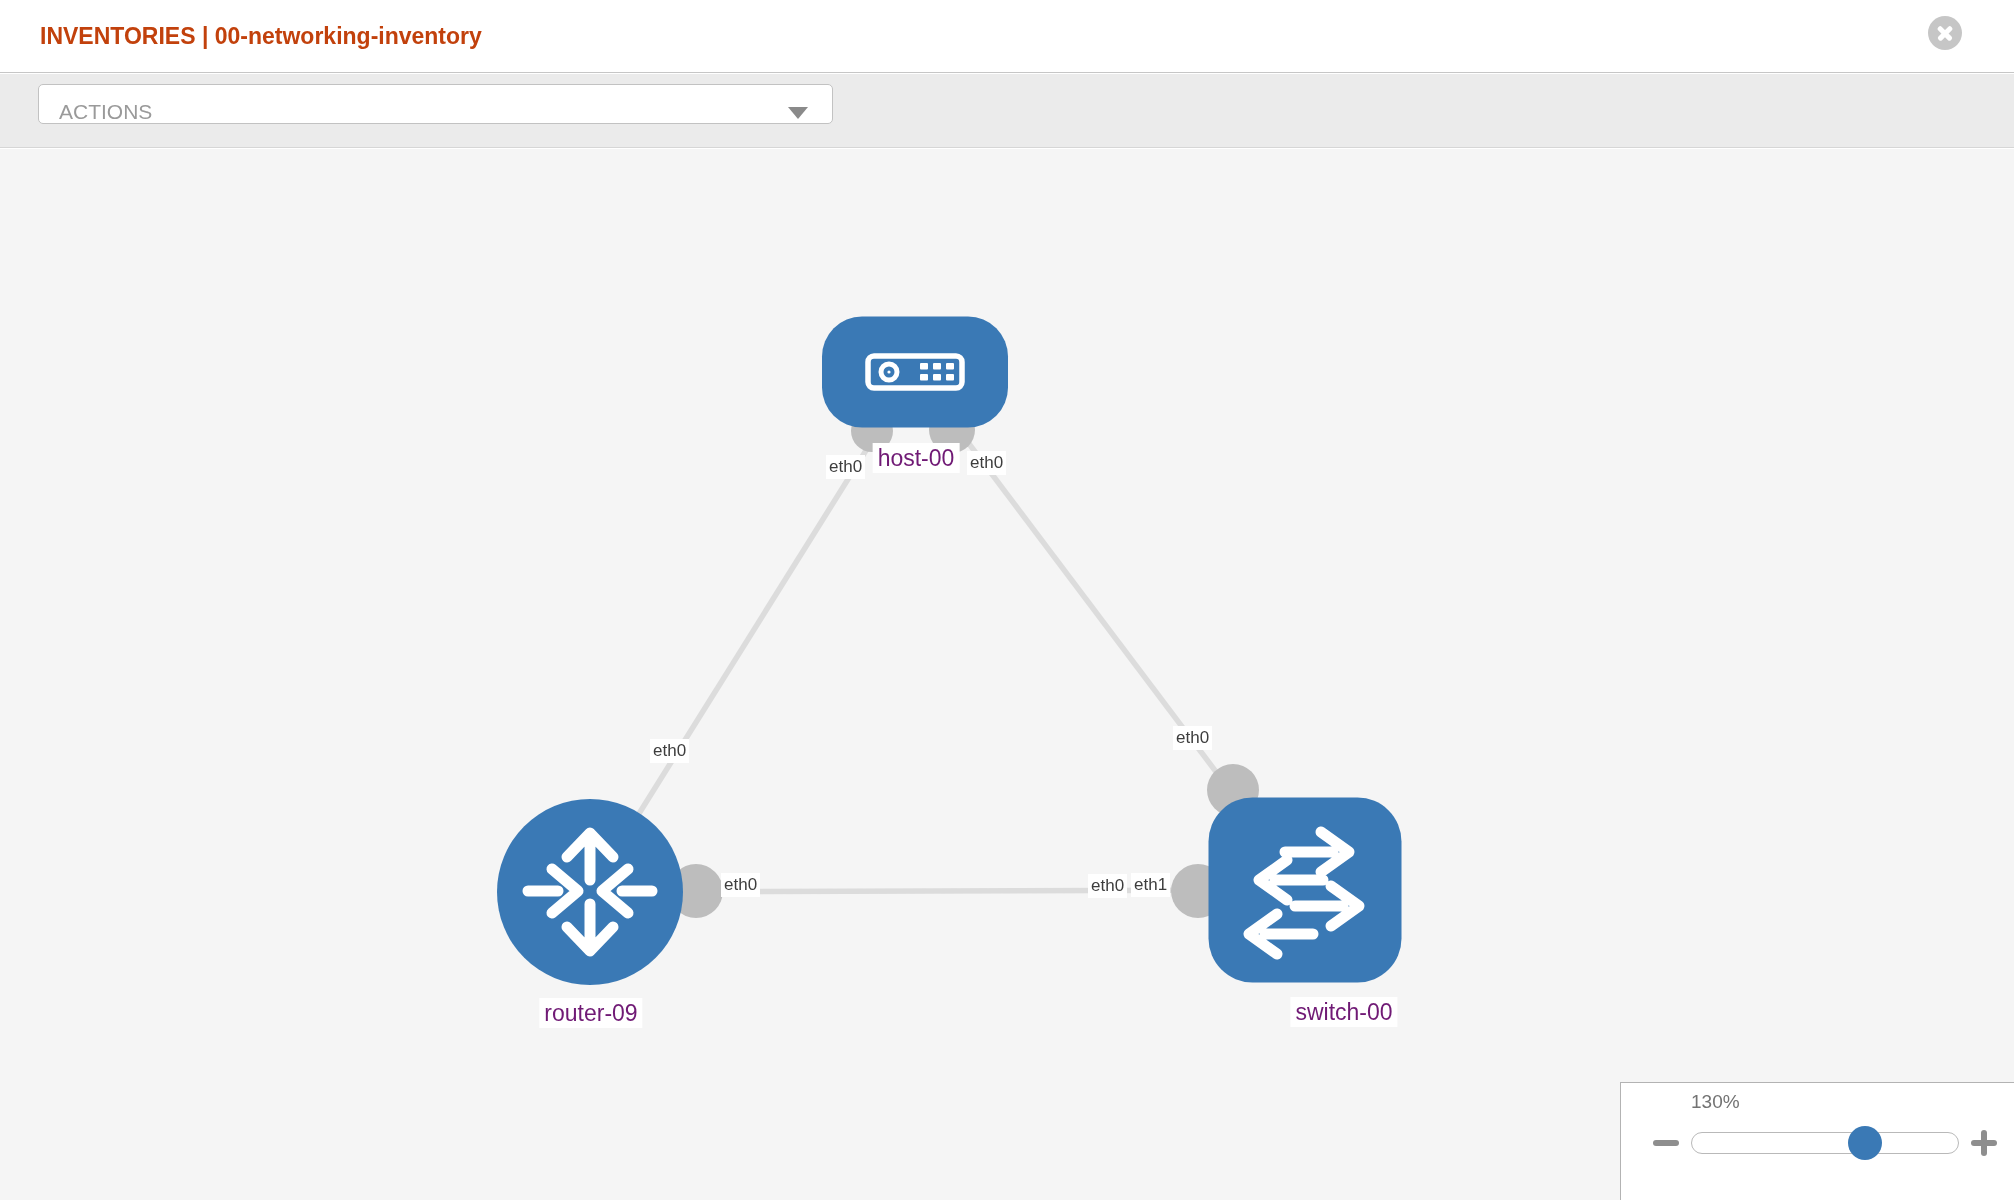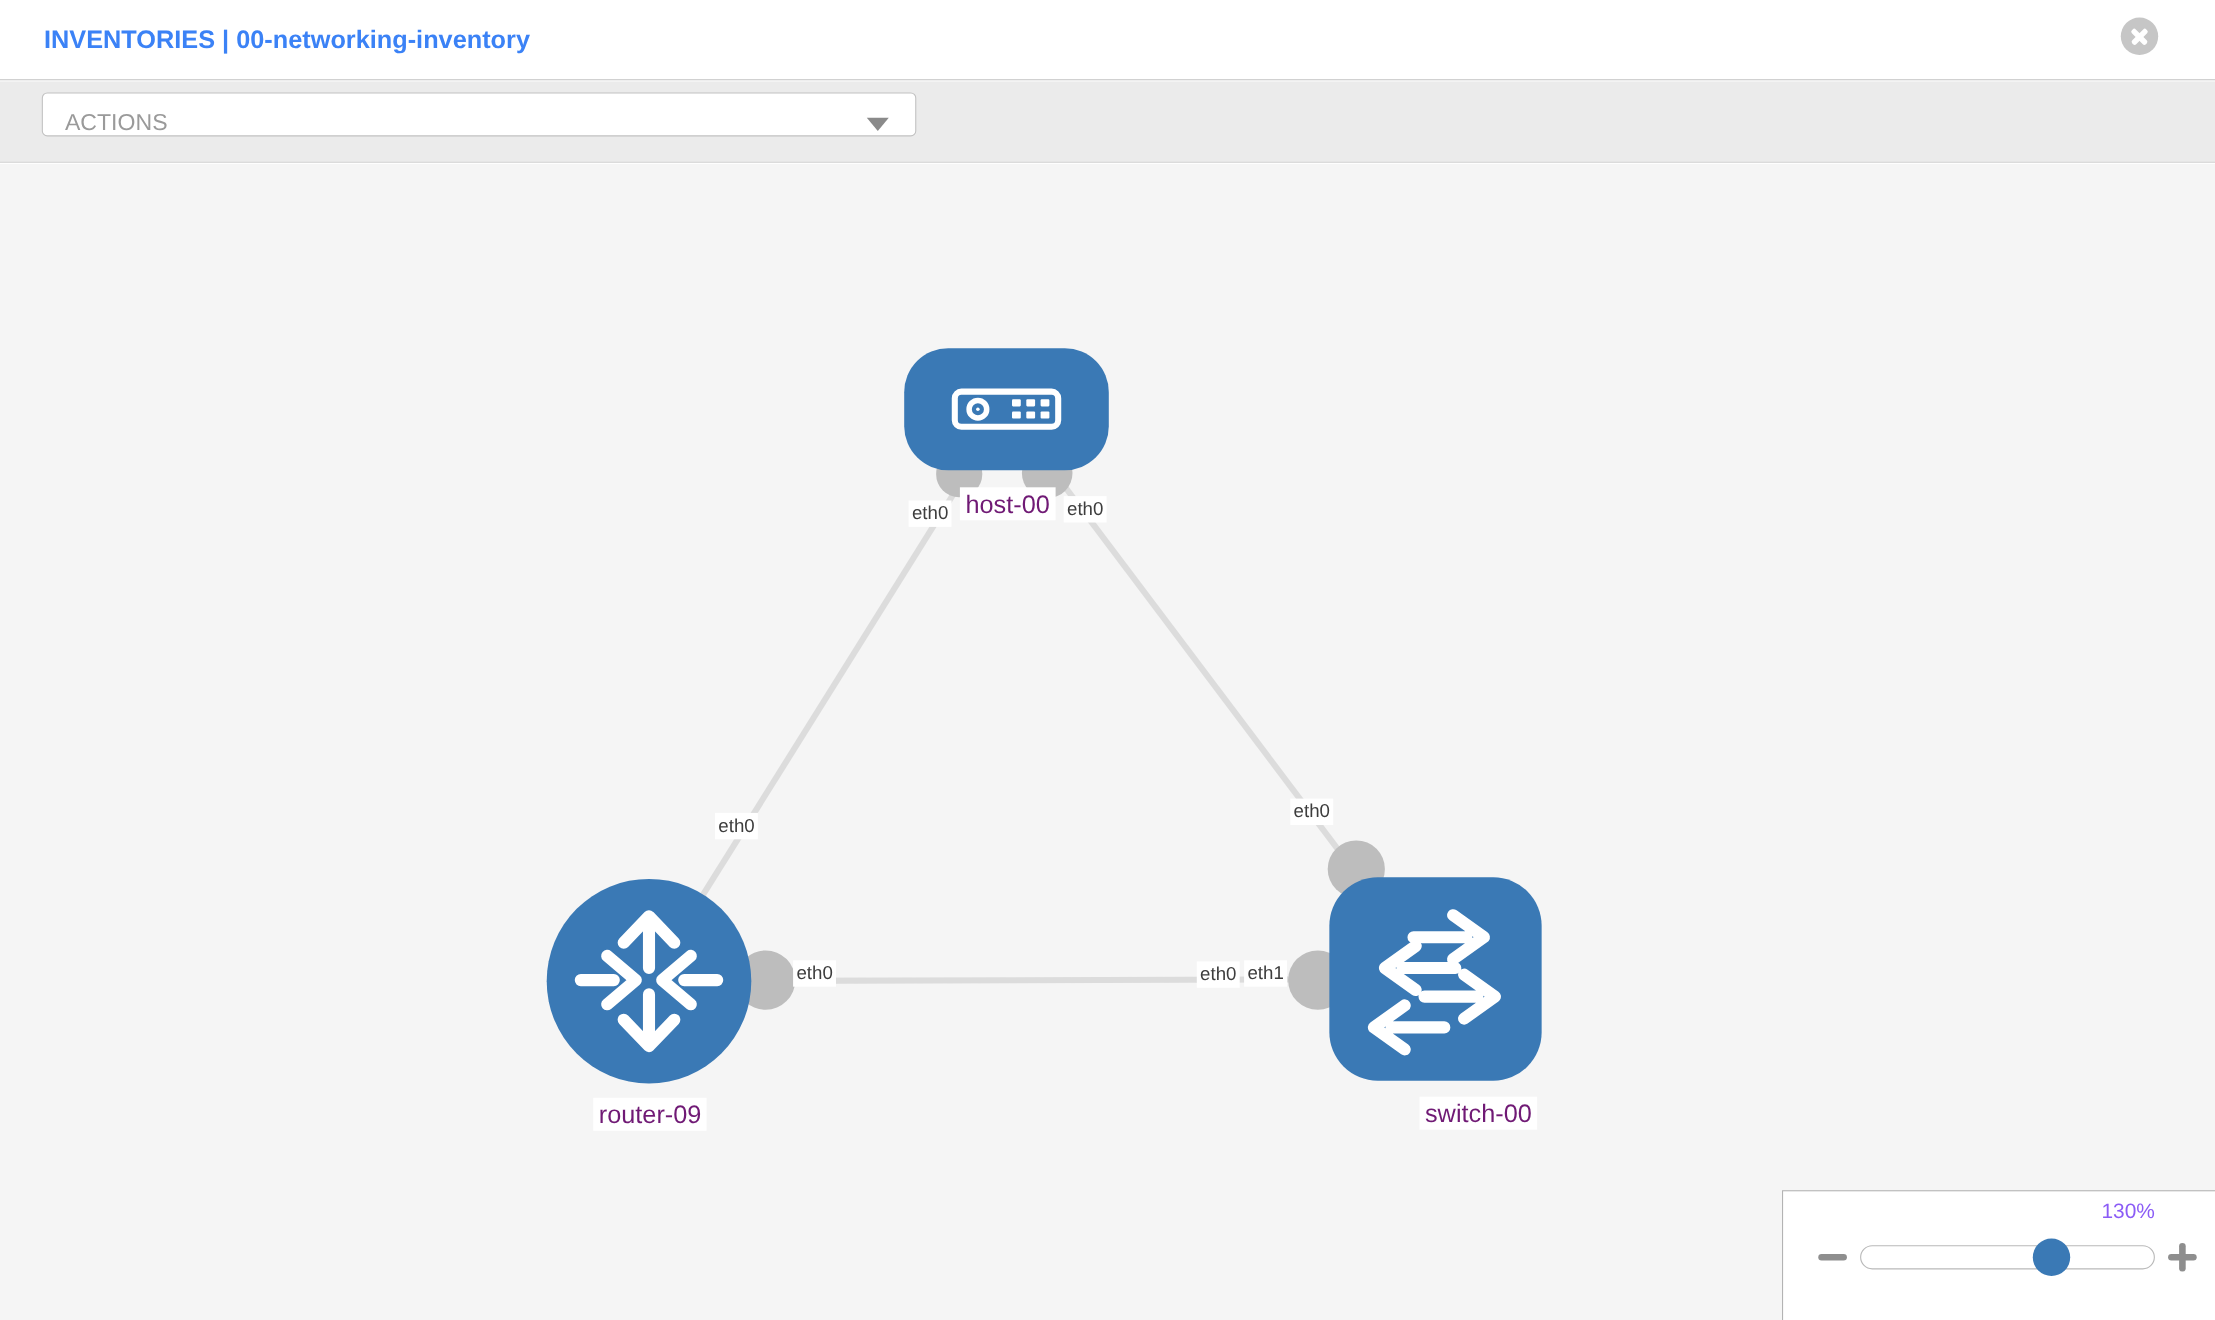--- a/index.html
+++ b/index.html
@@ -3,21 +3,21 @@
 <meta charset="utf-8">
 <style>
   * { margin:0; padding:0; box-sizing:border-box; }
   html,body { width:2014px; height:1200px; overflow:hidden; background:#fff;
               font-family:"Liberation Sans", sans-serif; }
 
   
   .header { position:absolute; left:0; top:0; width:2014px; height:73px;
             background:#fff; border-bottom:1px solid #c6c6c6; }
   .page-title { position:absolute; left:40px; top:0; line-height:73px;
-                font-size:23px; font-weight:bold; color:#3b82f6; }
+                font-size:23px; font-weight:bold; color:#c2410c; }
   .close-btn { position:absolute; left:1928px; top:16px; width:34px; height:34px;
                border-radius:50%; background:#c6c6c6; cursor:pointer; }
   .close-btn .bar { position:absolute; left:8px; top:15px; width:18px; height:4.5px;
                     background:#fff; border-radius:2px; }
   .close-btn .bar.b1 { transform:rotate(45deg); }
   .close-btn .bar.b2 { transform:rotate(-45deg); }
 
   
   .toolbar { position:absolute; left:0; top:74px; width:2014px; height:74px;
              background:#ebebeb; border-bottom:1px solid #d6d6d6; }
@@ -41,22 +41,22 @@
   .labels { position:absolute; left:0; top:0; width:100%; height:100%; pointer-events:none; }
   .if-label { position:absolute; background:#fff; color:#3d3d3d; font-size:17px;
               line-height:22px; padding:1px 3px; white-space:nowrap; }
   .node-label { position:absolute; background:#fff; color:#701a75; font-size:23px;
                 line-height:28px; padding:1px 5px; transform:translateX(-50%);
                 white-space:nowrap; }
 
   
   .zoom-panel { position:absolute; left:1620px; top:1082px; width:400px; height:125px;
                 background:#fff; border:1px solid #b3b3b3; }
-  .zoom-value { position:absolute; left:70px; top:8px; width:268px; text-align:right;
-                font-size:19px; color:#8b5cf6; }
+  .zoom-value { position:absolute; left:70px; top:8px; width:268px; text-align:left;
+                font-size:19px; color:#737373; }
   .zoom-minus, .zoom-plus { position:absolute; top:44px; width:34px; height:32px; cursor:pointer; }
   .zoom-minus { left:28px; }  .zoom-plus { left:346px; }
   .hbar { position:absolute; left:4px; top:13px; width:26px; height:6px;
           background:#8e8e8e; border-radius:3px; }
   .vbar { position:absolute; left:14px; top:3px; width:6px; height:26px;
           background:#8e8e8e; border-radius:3px; }
   .zoom-track { position:absolute; left:70px; top:49px; width:268px; height:22px;
                 background:#fff; border:1px solid #b9b9b9; border-radius:11px; cursor:pointer; }
   .zoom-handle { position:absolute; top:-7px; width:34px; height:34px; border-radius:50%;
                  background:#3a79b5; cursor:grab; }

